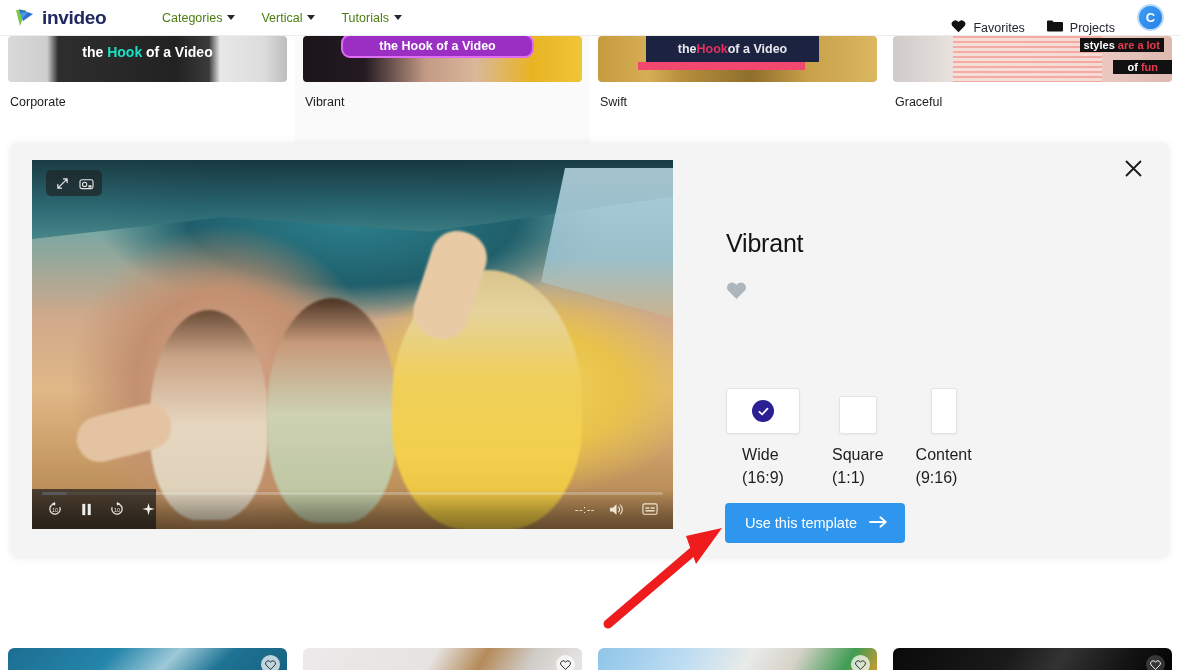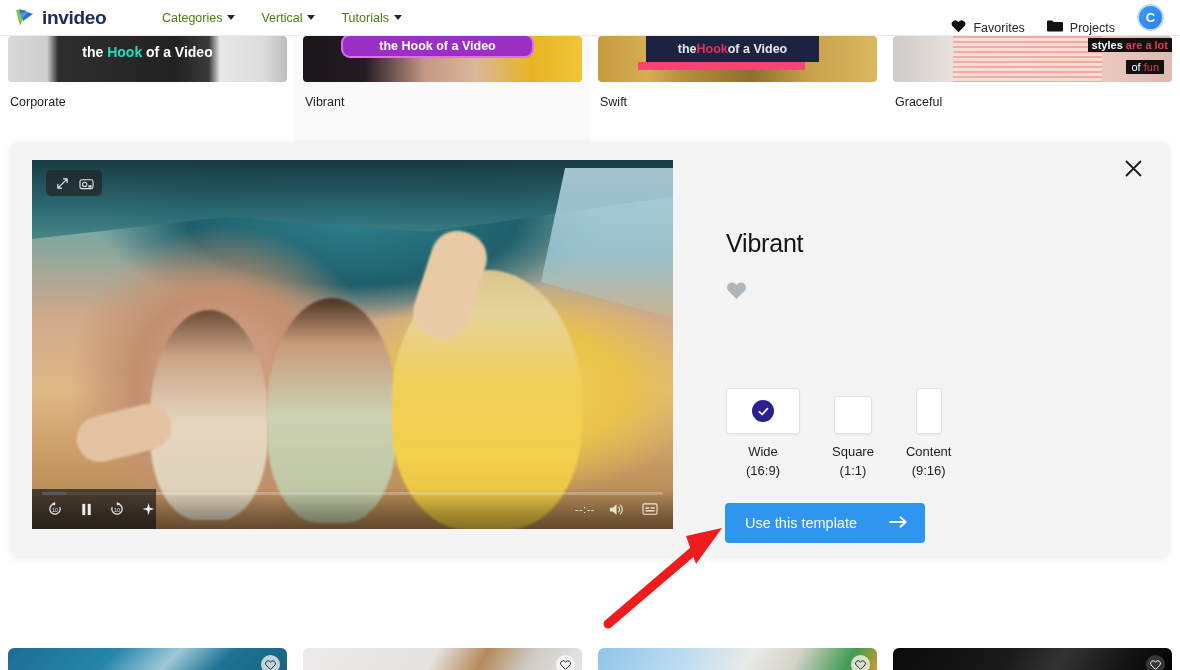--- a/index.html
+++ b/index.html
@@ -68,23 +68,23 @@
   }
 
   
   .th-swift { background: linear-gradient(90deg,#c79a3e 0%,#d6ae55 18%,#b78f3c 30%,#8e6f2c 55%,#c8a04a 75%,#dbb860 100%); }
   .th-swift .bar { position:absolute; left:48px; right:58px; top:0; height:26px; background:#1c2340; display:flex; align-items:center; justify-content:center; font-size:12.5px; font-weight:700; color:#e8e8ee;}
   .th-swift .bar i { color:#e0315f; font-style:normal; }
   .th-swift .pinkbar { position:absolute; left:40px; right:72px; top:26px; height:8px; background:#f2476e; }
 
   
   .th-grace { background: linear-gradient(90deg,#cfcbc9 0%,#e9e2de 22%,#f3ded9 40%,#f0cfc8 62%,#e8c5bd 80%,#ddb9b0 100%); }
-  .th-grace .blk1 { position:absolute; right:0; top:2px; background:#111; color:#fff; font-size:11px; font-weight:800; padding:1px 4px; }
+  .th-grace .blk1 { position:absolute; right:8px; top:2px; background:#111; color:#fff; font-size:11px; font-weight:800; padding:1px 4px; }
   .th-grace .blk1 i { color:#e8384f; font-style:normal; }
-  .th-grace .blk2 { position:absolute; right:8px; top:24px; background:#111; color:#fff; font-size:11px; font-weight:400; padding:1px 5px; }
+  .th-grace .blk2 { position:absolute; right:0; top:24px; background:#111; color:#fff; font-size:11px; font-weight:700; padding:1px 14px; }
   .th-grace .blk2 i { color:#e8384f; font-style:normal; }
   .th-grace .stripes { position:absolute; left:60px; right:70px; top:0; bottom:0;
      background: repeating-linear-gradient(180deg,#f5a29a 0 2px, #f7ded8 2px 5px); opacity:.85; }
 
   
   .modal {
     position:absolute; top:143px; left:12px; width:1156px; height:413px;
     background:#f4f4f4; border-radius:4px;
     box-shadow: 0 1px 8px rgba(0,0,0,.10);
     z-index: 20;
@@ -166,26 +166,26 @@
     display:flex; align-items:center; justify-content:center;
     box-shadow: 0 1px 2px rgba(0,0,0,.05);
   }
   .r-wide { width:74px; height:46px; }
   .r-square { width:38px; height:38px; }
   .r-vert { width:26px; height:46px; }
   .check {
     width:22px; height:22px; border-radius:50%; background:#2a1f93;
     display:flex; align-items:center; justify-content:center;
   }
-  .rlab { font-size:13px; color:#1d1d1f; margin-top:9px; line-height:1.45; text-align:center; }
+  .rlab { font-size:16px; color:#1d1d1f; margin-top:9px; line-height:1.45; }
   .rlab span { display:block; }
 
   .use-btn {
     position:absolute; left:13px; top:360px;
-    width:200px; height:40px; border:none; border-radius:4px;
+    width:180px; height:40px; border:none; border-radius:4px;
     background:#2f96f0; color:#fff; font-size:14.5px;
     font-family:"Liberation Sans", sans-serif;
     display:flex; align-items:center; justify-content:space-between;
     padding: 0 17px 0 20px; cursor:pointer;
   }
 
   .watermark {
     position:absolute; left:434px; top:137px; z-index:40;
     font-family:"Liberation Serif", serif; font-style:italic; font-weight:700;
     font-size:30px; color:#f2867e; letter-spacing:.4px;

